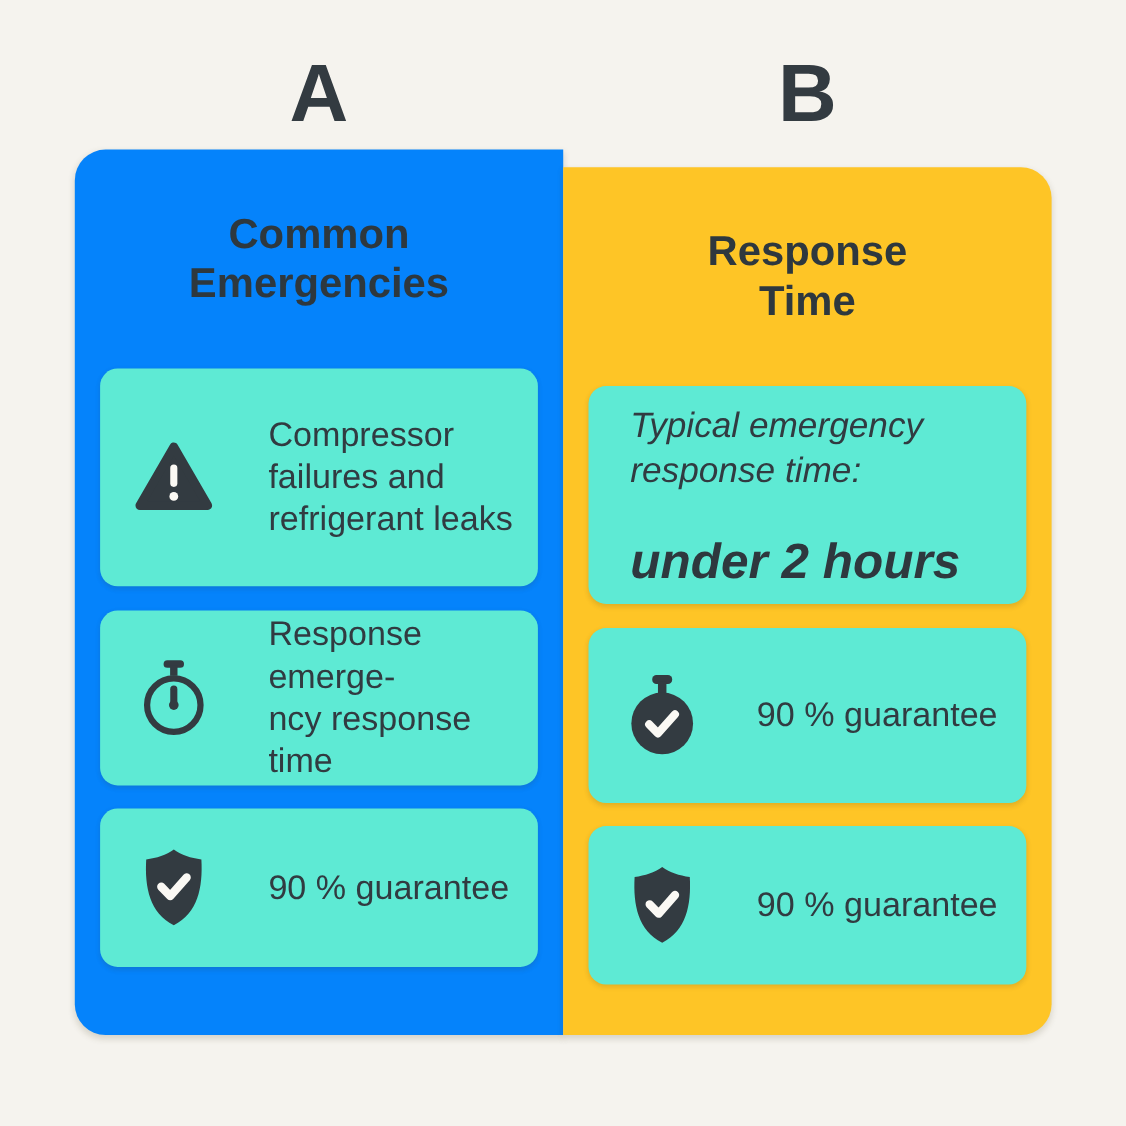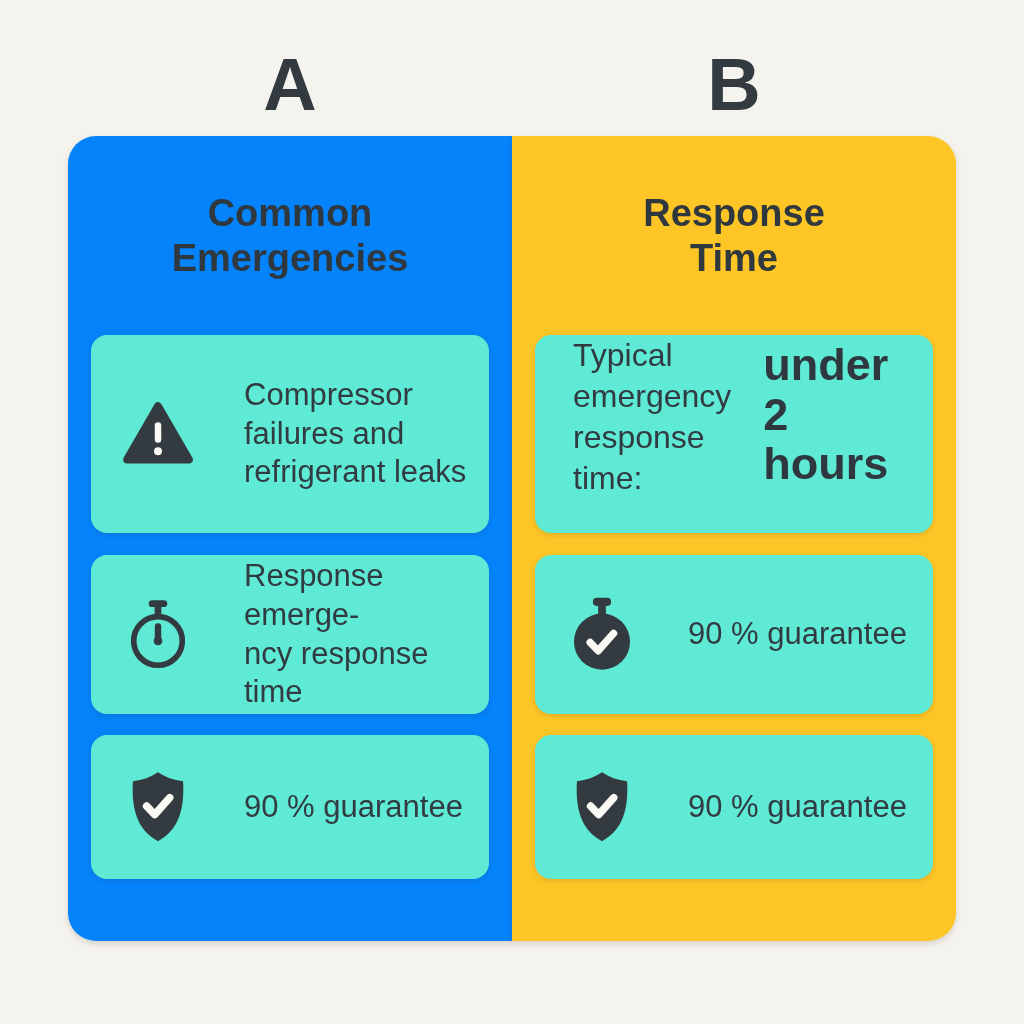--- a/index.html
+++ b/index.html
@@ -17,21 +17,21 @@
   .col-heading {
     width:444px; text-align:center;
     font-size:74px; font-weight:700; color:#333B41; line-height:1.05;
   }
 
   
   .panels { position:absolute; left:68px; top:136px; width:888px; height:805px; display:flex; }
   .panel { width:444px; box-sizing:border-box; padding:0 23px;
            box-shadow:0 3px 6px rgba(80,70,40,0.18); }
   .panel-a { background:#0583FB; border-radius:28px 0 0 28px; }
-  .panel-b { background:#FEC526; border-radius:0 28px 28px 0; }
+  .panel-b { background:#FEC526; border-radius:0 28px 28px 0;margin-top:16px; }
 
   .panel-title {
     margin:0; height:199px;
     display:flex; align-items:center; justify-content:center;
     text-align:center; white-space:pre-line;
     font-size:38px; font-weight:700; line-height:1.16; color:#2E383E;
   }
 
   
   .card {
@@ -49,21 +49,21 @@
   .icon { width:78px; flex:0 0 78px; display:flex; align-items:center; justify-content:center; }
   .icon svg { display:block; }
 
   .card-text {
     margin:0 0 0 15px;
     font-size:31px; line-height:1.25; font-weight:500;
     color:#313B41; white-space:pre-line;
   }
 
   
-  .card-textonly { flex-direction:row; align-items:flex-start; justify-content:center; padding-left:38px; }
+  .card-textonly { flex-direction:column; align-items:flex-start; justify-content:center; padding-left:38px;font-style:italic; }
   .card-textonly .card-text { margin:0; font-size:32px; line-height:1.28; }
   .card-highlight {
     margin:5px 0 0 0;
     font-size:45px; font-weight:700; line-height:1.1; color:#2E383E;
   }
 </style>
 </head>
 <body>
 
 <div class="stage">

